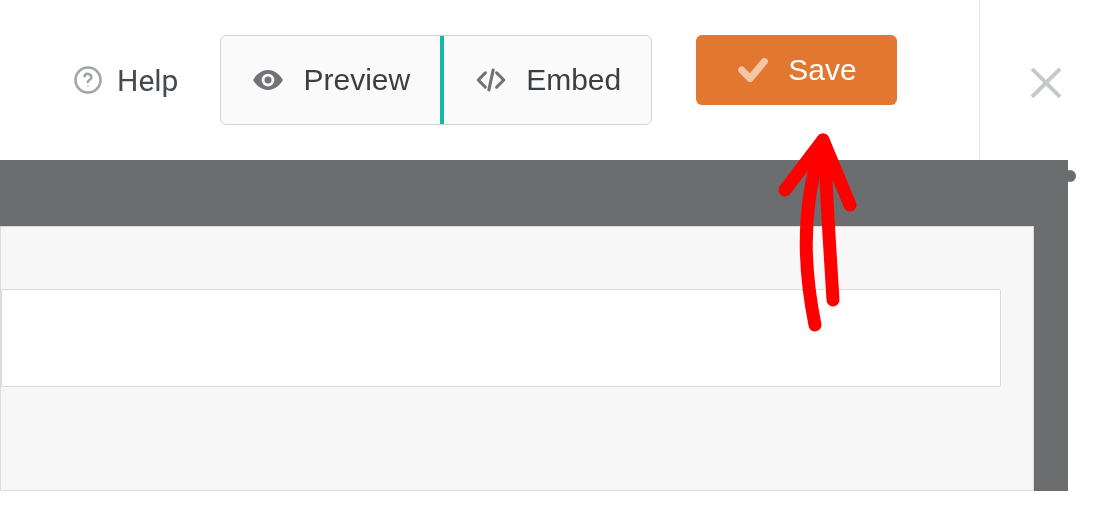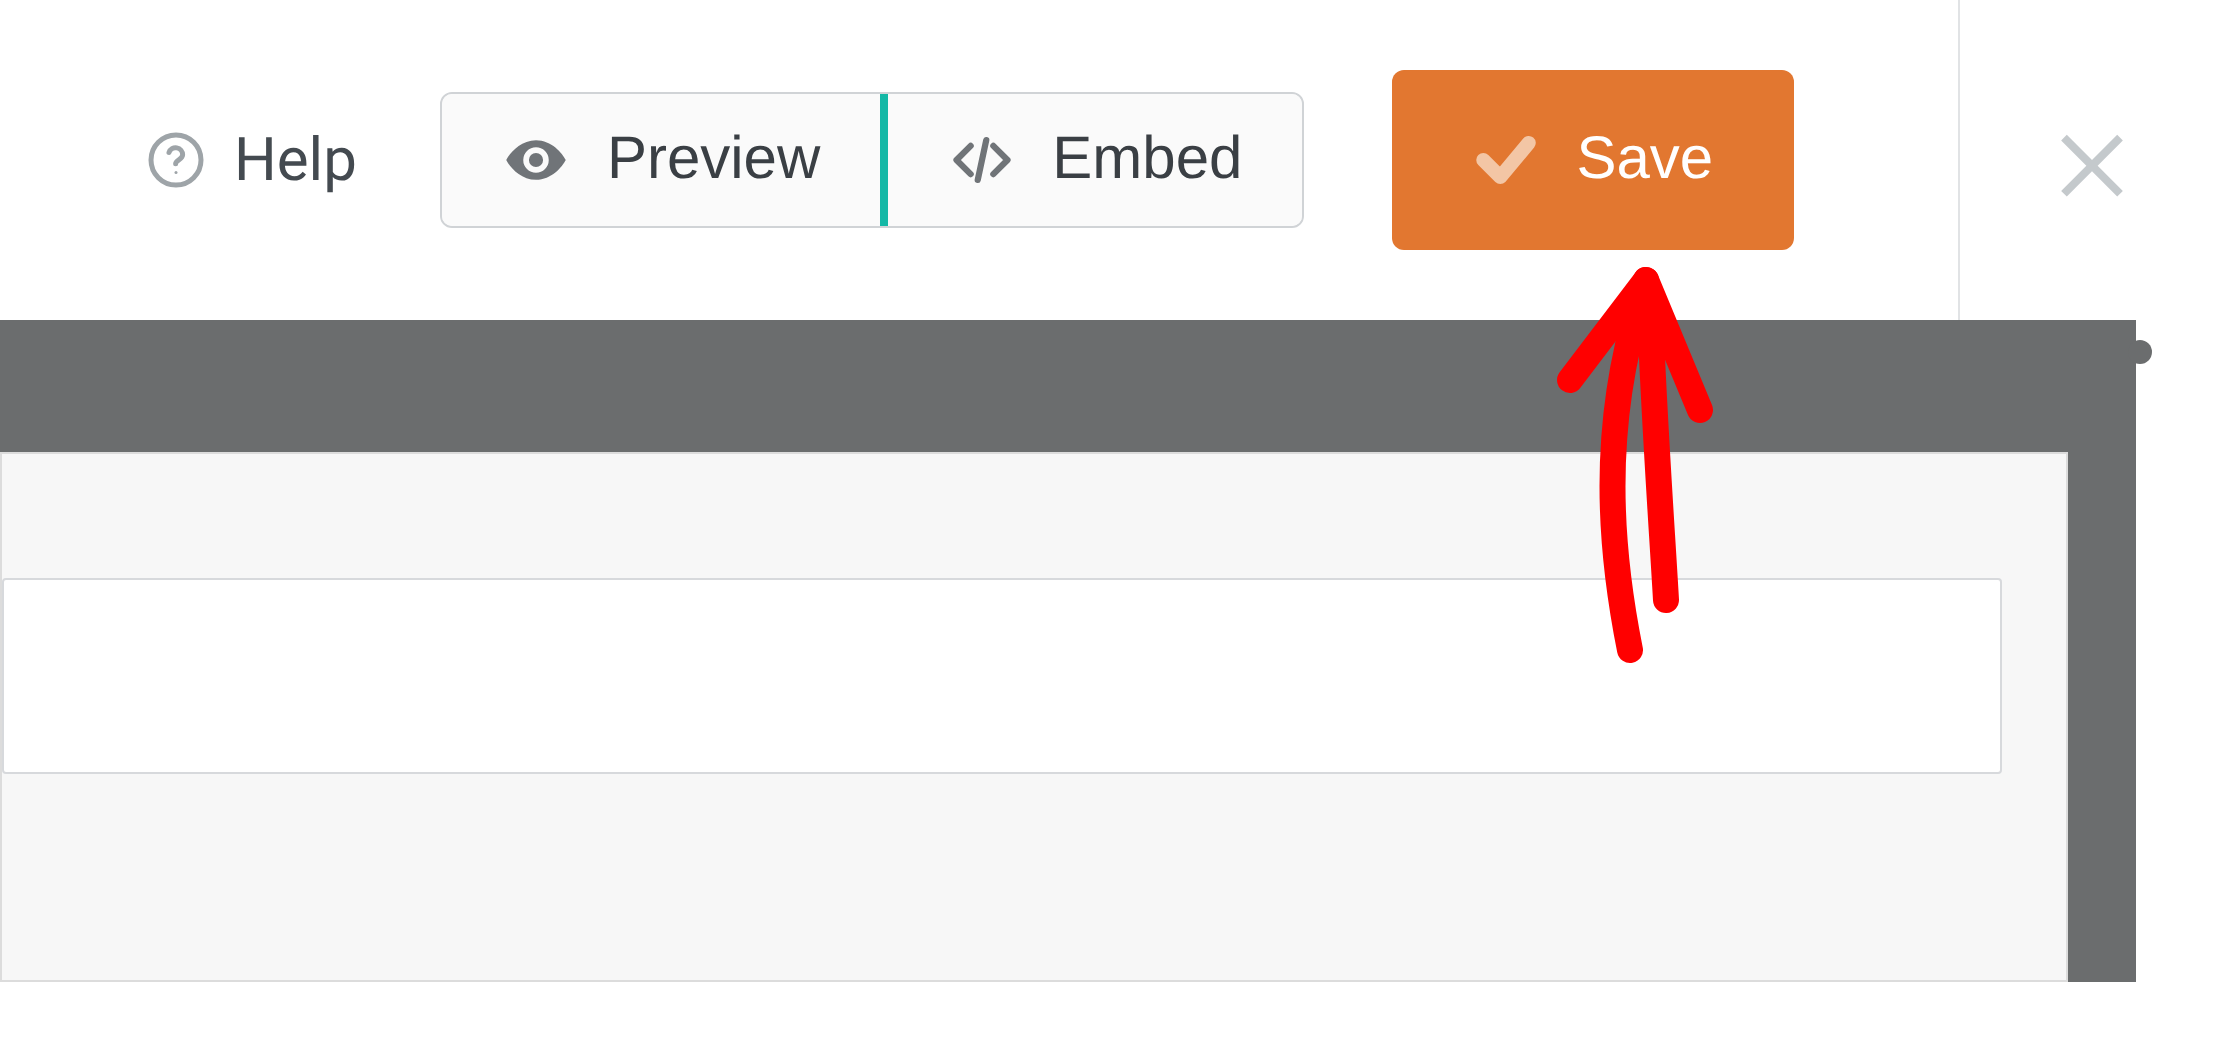--- a/index.html
+++ b/index.html
@@ -17,21 +17,20 @@
       height: 160px;
       background: #ffffff;
       padding: 35px 55px 0 55px;
       display: flex;
       align-items: flex-start;
       justify-content: flex-start;
     }
 
     .toolbar-group {
       display: flex;
-      align-items: center;
       gap: 24px;
     }
 
     
     .help {
       display: flex;
       align-items: center;
       gap: 14px;
       color: #444a50;
       font-size: 30px;
@@ -40,21 +39,21 @@
     }
     .help svg { width: 30px; height: 30px; }
 
     
     .segmented {
       display: flex;
       border: 1px solid #d0d3d6;
       border-radius: 6px;
       overflow: hidden;
       background: #fafafa;
-      height: 68px;
+      height: 90px;
     }
     .segmented .seg-btn {
       display: flex;
       align-items: center;
       gap: 18px;
       padding: 0 30px;
       font-size: 30px;
       color: #3a3f44;
       background: #fafafa;
       border: none;
@@ -64,21 +63,21 @@
       border-left: 4px solid #14b8a6;
     }
     .seg-btn svg { width: 34px; height: 34px; }
 
     
     .save-btn {
       display: flex;
       align-items: center;
       gap: 18px;
       padding: 0 40px;
-      height: 90px;
+      height: 70px;
       background: #e27730;
       color: #ffffff;
       border: none;
       border-radius: 6px;
       font-size: 30px;
       font-weight: 500;
       cursor: pointer;
       margin-left: 20px;
     }
     .save-check { width: 34px; height: 34px; fill: none; stroke: #f3c6a5; stroke-width: 5; }

